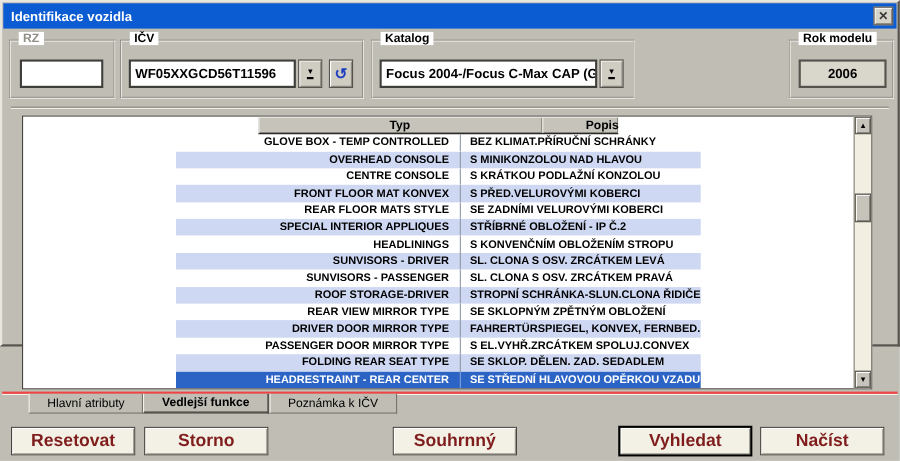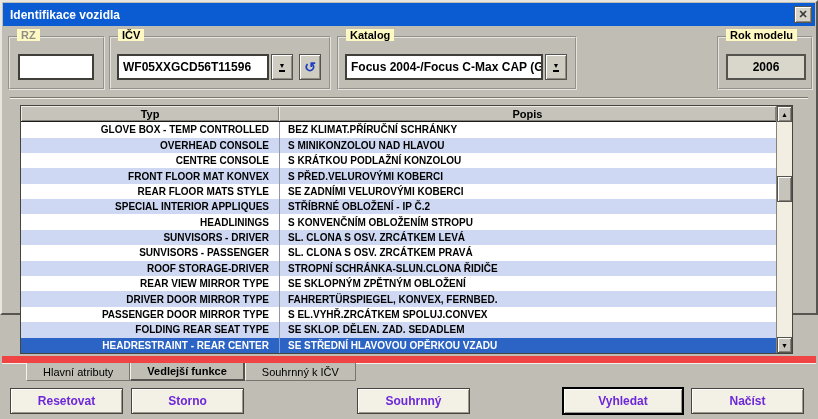--- a/index.html
+++ b/index.html
@@ -28,21 +28,21 @@
     display: flex; align-items: center; justify-content: center; cursor: default;
   }
 
   
   .group {
     position: absolute; top: 34px; height: 54px;
     border: 2px groove #E6E4DD;
   }
   .group-label {
     position: absolute; top: -9px; left: 7px;
-    background: #fef9c3; padding: 0 4px;
+    background: #ffffff; padding: 0 4px;
     font-size: 11px; font-weight: bold; color: #000;
   }
   .group-label.disabled { color: #8F8D84; }
 
   .field {
     position: absolute; background: #fff;
     border: 2px solid #3F3E39;
     font-size: 12px; font-weight: bold; color: #000;
     display: flex; align-items: center;
     padding: 0 4px; overflow: hidden; white-space: nowrap;
@@ -66,29 +66,29 @@
   .separator {
     position: absolute; left: 8px; right: 8px; top: 95px; height: 2px;
     border-top: 1px solid #77756E; border-bottom: 1px solid #F4F2EB;
   }
 
   
   .table-wrap {
     position: absolute; left: 18px; top: 103px; width: 773px; height: 249px;
     border: 1px solid #45443F; background: #fff; display: flex;
   }
-  .table-main { flex: 1; display: flex; flex-direction: column; overflow: hidden; }
+  .table-main { flex: 1; display: flex; flex-direction: column; overflow: hidden; align-items: center; }
   .thead {
     height: 17px; display: flex; background: #C6C3BA;
     border-bottom: 1px solid #1A1A1A; font-size: 11px; font-weight: bold;
   }
   .th { display: flex; align-items: center; justify-content: center;
         box-shadow: inset 1px 1px 0 #EDEBE4, inset -1px -1px 0 #84827A; }
   .th-typ { width: 258px; }
-  .th-popis { flex: 1; }
+  .th-popis { flex: 1; padding-left: 40px; }
   .tbody { flex: 1; display: flex; flex-direction: column; }
   .tr { height: 15.4px; display: flex; align-items: center;
         font-size: 10px; font-weight: bold; color: #000; overflow: hidden; }
   .tr:nth-child(even) { background: #CFD8F2; }
   .tr.selected { background: #2B64C4 !important; color: #fff; }
   .td-typ { width: 258px; text-align: right; padding-right: 10px;
             white-space: nowrap; overflow: hidden; }
   .td-popis { flex: 1; padding-left: 8px; border-left: 1px solid #9098A8;
               white-space: nowrap; overflow: hidden; align-self: stretch;
               display: flex; align-items: center; }
@@ -108,39 +108,39 @@
   .scroll-down { bottom: 0; }
   .scroll-thumb {
     position: absolute; left: 0; top: 70px; width: 15px; height: 26px;
     background: #C6C3BA; border: 1px solid #55534D;
     box-shadow: inset 1px 1px 0 #fff, inset -1px -1px 0 #84827A; cursor: default;
   }
 
   
   .tabs-strip {
     position: absolute; left: 0; right: 0; top: 354px; height: 20px;
-    border-top: 7px solid #ef4444; box-shadow: inset 0 1px 0 #F4F2EB;
+    border-top: 2px solid #ef4444; box-shadow: inset 0 1px 0 #F4F2EB;
     display: flex; padding-left: 24px;
   }
   .tab {
     height: 18px; padding: 0 16px; font-size: 11px; color: #000;
     display: flex; align-items: center;
     border-left: 1px solid #F4F2EB; border-right: 1px solid #77756E;
     border-bottom: 1px solid #77756E; background: #BFBDB4; cursor: default;
   }
   .tab.active { font-weight: bold; border-right: 2px solid #55534D;
                 border-bottom: 2px solid #55534D; }
 
   
   .btn {
     position: absolute; top: 386px; height: 26px;
     background: #F3F1E5; border: 1px solid #45443F;
     box-shadow: inset 1px 1px 0 #fff, inset -1px -1px 0 #9B988D;
     font-family: "Liberation Sans", sans-serif;
-    font-size: 12px; font-weight: bold; color: #6d28d9;
+    font-size: 16px; font-weight: bold; color: #7f1d1d;
     display: flex; align-items: center; justify-content: center; cursor: default;
   }
   .btn.default { border: 2px solid #000; height: 28px; top: 385px; }
 </style>
 </head>
 <body>
 
 <div class="dialog">
 
   <div class="titlebar">
@@ -258,21 +258,21 @@
       <div class="scroll-thumb"></div>
       <div class="scroll-btn scroll-down">
         <span>▼</span>
       </div>
     </div>
   </div>
 
   <div class="tabs-strip">
     <div class="tab">Hlavní atributy</div>
     <div class="tab active">Vedlejší funkce</div>
-    <div class="tab">Souhrnný k IČV</div>
+    <div class="tab">Poznámka k IČV</div>
   </div>
 
   <button class="btn" style="left:8px; width:113px;">Resetovat</button>
   <button class="btn" style="left:129px; width:113px;">Storno</button>
   <button class="btn" style="left:355px; width:113px;">Souhrnný</button>
   <button class="btn default" style="left:560px; width:122px;">Vyhledat</button>
   <button class="btn" style="left:689px; width:113px;">Načíst</button>
 
 </div>
 

